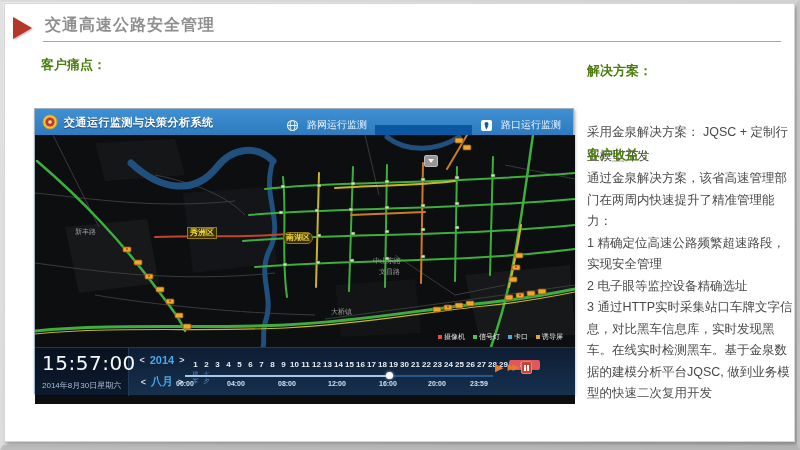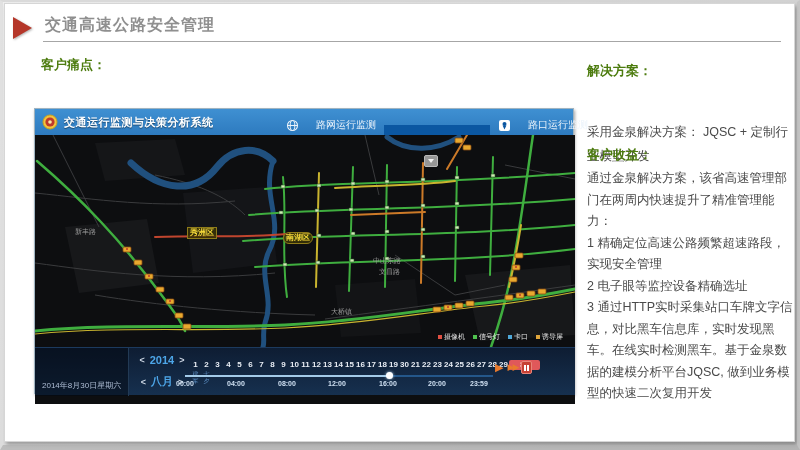--- a/index.html
+++ b/index.html
@@ -27,21 +27,21 @@
   
   .app { position:absolute; left:29px; top:104px; width:540px; height:286px;
          border:1px solid #9fb3c0; background:#0d0e10; box-shadow:1px 2px 3px rgba(0,0,0,.35); }
 
   .app-header { position:absolute; left:0; top:0; width:100%; height:32px;
                 background:linear-gradient(180deg,#3f90d2,#2a76bb); border-bottom:1px solid #1c5e9e; }
   .app-logo { position:absolute; left:7px; top:5px; }
   .app-title { position:absolute; left:29px; top:6px; font-size:11px; font-weight:bold; color:#fff;
                text-shadow:0 1px 1px rgba(0,0,0,.45); letter-spacing:.5px; }
   .tabs { position:absolute; left:243px; top:0; height:26px; display:flex; }
-  .tab  { display:flex; align-items:center; gap:17px; padding:16px 8px; height:26px; font-size:10px;
+  .tab  { display:flex; align-items:center; gap:8px; padding:16px 8px; height:26px; font-size:10px;
           color:#eaf3fb; cursor:pointer; white-space:nowrap; }
   .tab.active { background:#0b57a2;margin-top:16px; }
 
   
   .map { position:absolute; left:0; top:26px; width:540px; height:269px; background:#0d0e10; overflow:hidden; }
   .map-label { position:absolute; white-space:nowrap; z-index:3; }
   .map-label.district { font-size:8px; font-weight:bold; color:#f5d83a; background:rgba(58,50,6,.85);
                         border:1px solid #8f7c1a; padding:0 2px; line-height:10px; }
   .map-label.road { font-size:7px; color:#9b9b9b; }
   .map-dropdown { position:absolute; left:389px; top:20px; width:14px; height:12px; background:#969696;
@@ -290,20 +290,21 @@
           <em style="font-style:normal">卡口</em>
         </span>
         <span class="lg-item" style="--c: #e0a63c;">
           <i class="lg-dot"></i>
           <em style="font-style:normal">诱导屏</em>
         </span>
       </div>
 
     <div class="bottom-bar">
       <div class="time-block">
+        <div class="clock-time">15:57:00</div>
         <div class="clock-date">2014年8月30日星期六</div>
       </div>
 
       <div class="ym year">
         <span class="arr">&lt;</span>
         <span class="val">2014</span>
         <span class="arr">&gt;</span>
       </div>
       <div class="ym month">
         <span class="arr">&lt;</span>

